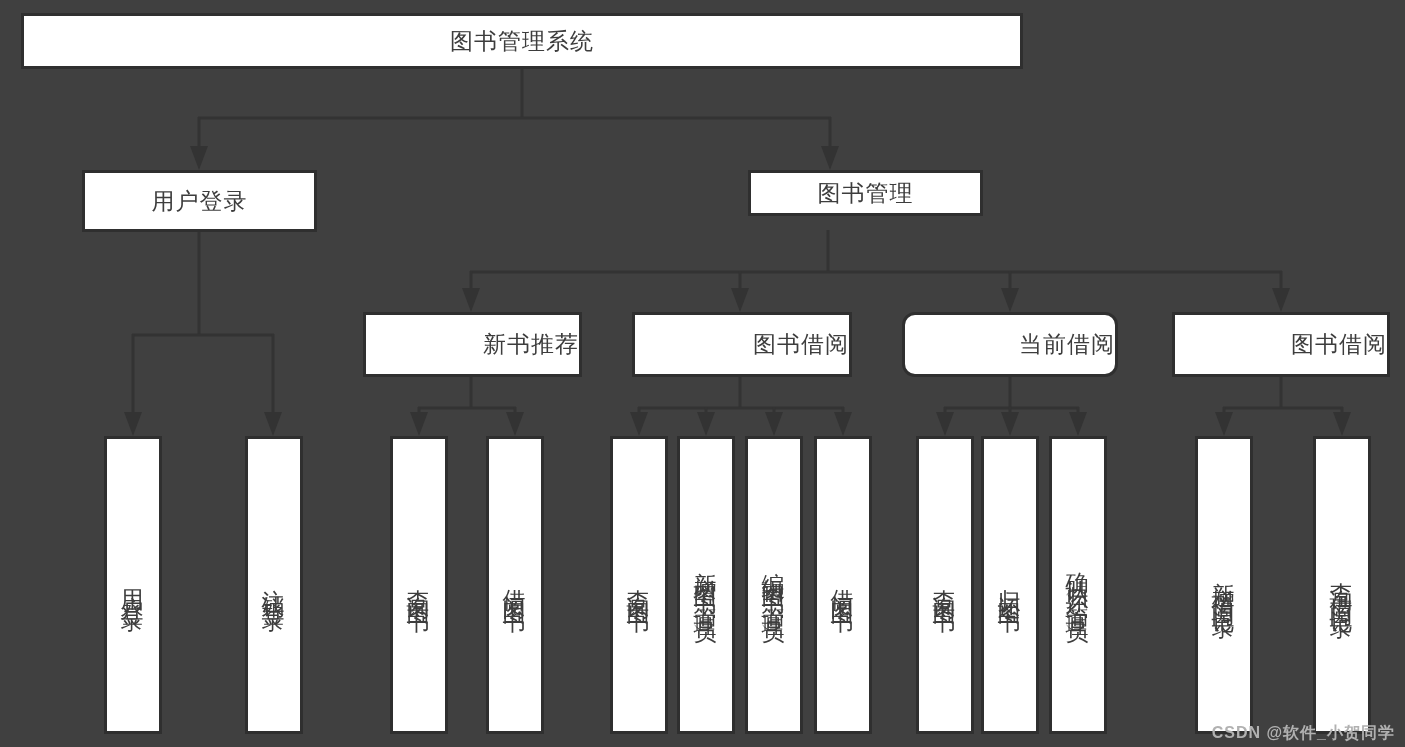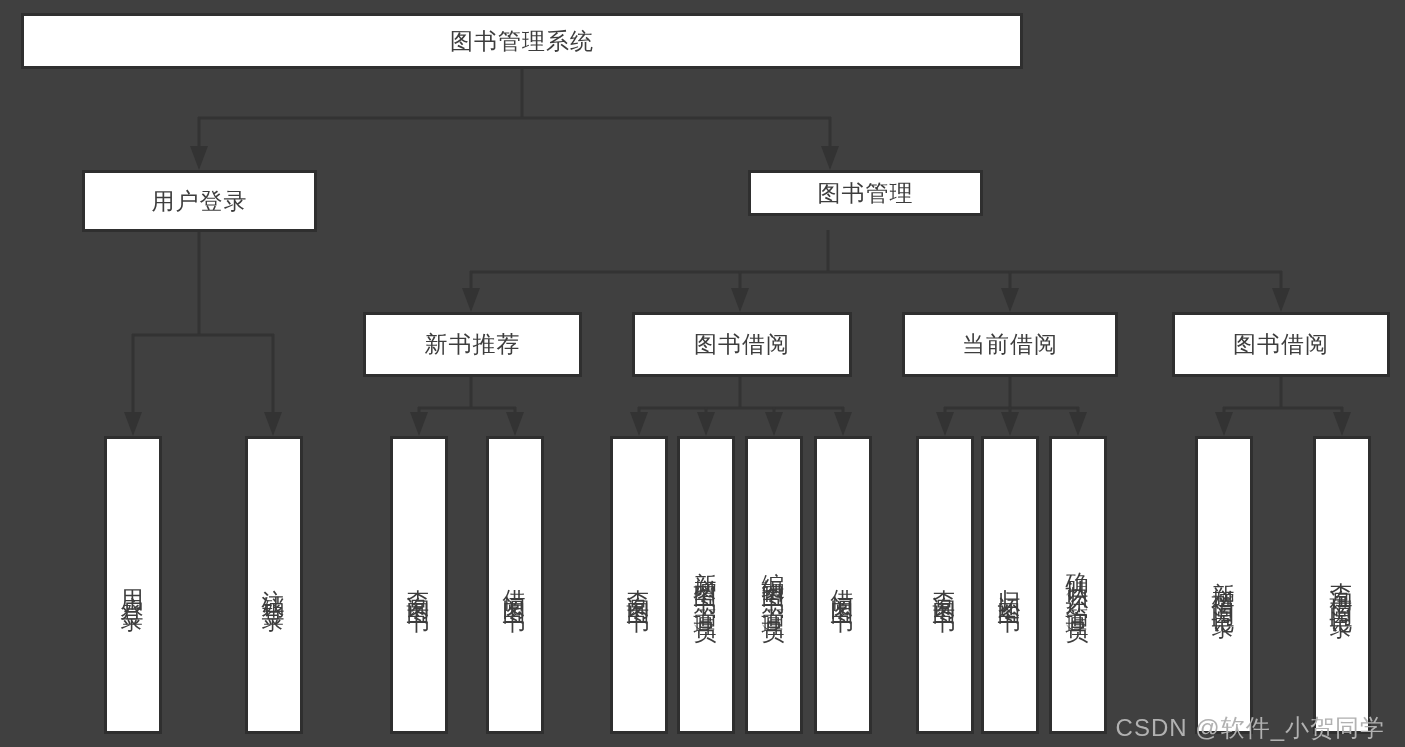--- a/index.html
+++ b/index.html
@@ -16,24 +16,24 @@
     position:absolute; background:#ffffff; border:3px solid #2f2f2f;
     display:flex; align-items:center; justify-content:center;
     color:#3d3d3d; font-size:23px; letter-spacing:1px;
     z-index:2; white-space:nowrap;
   }
   .vnode {
     writing-mode:vertical-rl; text-orientation:mixed;
     letter-spacing:7px; font-size:23px;
     top:436px; height:298px; width:58px;
   }
-  .l3node { top:312px; height:65px; }
+  .l3node { top:312px; height:65px;justify-content:flex-end; }
   .watermark {
-    position:absolute; right:20px; bottom:3px; z-index:3;
-    color:#b1b1b1; font-size:24px; letter-spacing:1px;
+    position:absolute; right:10px; bottom:3px; z-index:3;
+    color:#b1b1b1; font-size:16px; letter-spacing:1px;font-weight:bold;
   }
 </style>
 </head>
 <body>
 
 <div class="canvas">
 
   <svg class="connectors" width="1405" height="747">
 
     <line x1="522" y1="67" x2="522" y2="118"></line>
@@ -106,21 +106,21 @@
   <div class="node" style="left:712px; top:170px; width:235px; height:46px;margin-left:36px;">
     <span>图书管理</span>
   </div>
 
   <div class="node l3node" style="left:363px; width:219px;">
     <span>新书推荐</span>
   </div>
   <div class="node l3node" style="left:632px; width:220px;">
     <span>图书借阅</span>
   </div>
-  <div class="node l3node" style="left:902px; width:216px;">
+  <div class="node l3node" style="left:902px; width:216px;border-radius:13px;">
     <span>当前借阅</span>
   </div>
   <div class="node l3node" style="left:1172px; width:218px;">
     <span>图书借阅</span>
   </div>
 
   <div class="node vnode" style="left:104px;">
     <span>用户登录</span>
   </div>
   <div class="node vnode" style="left:245px;">

